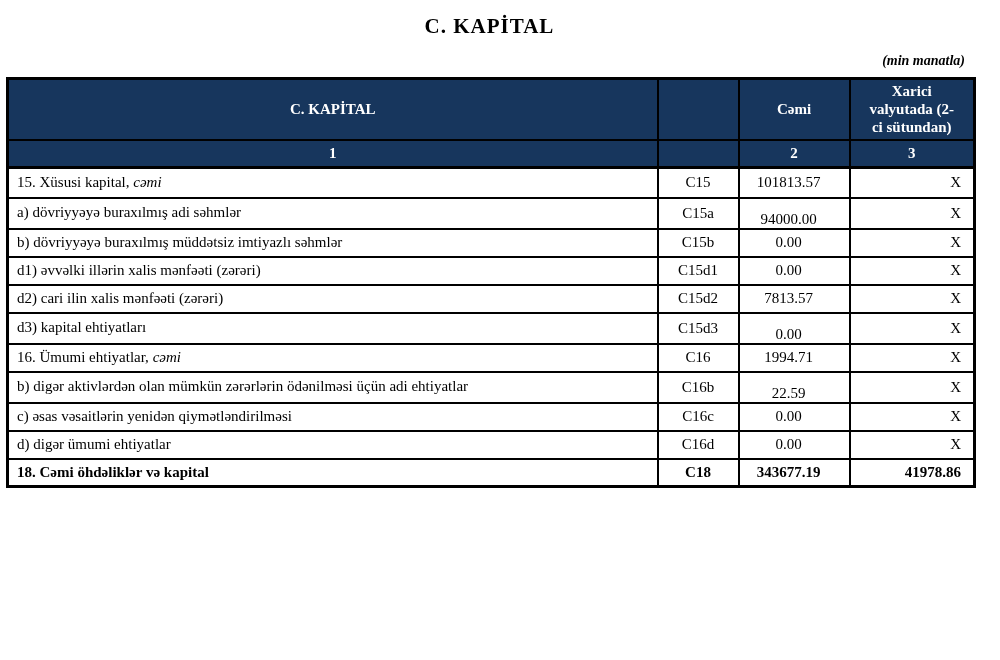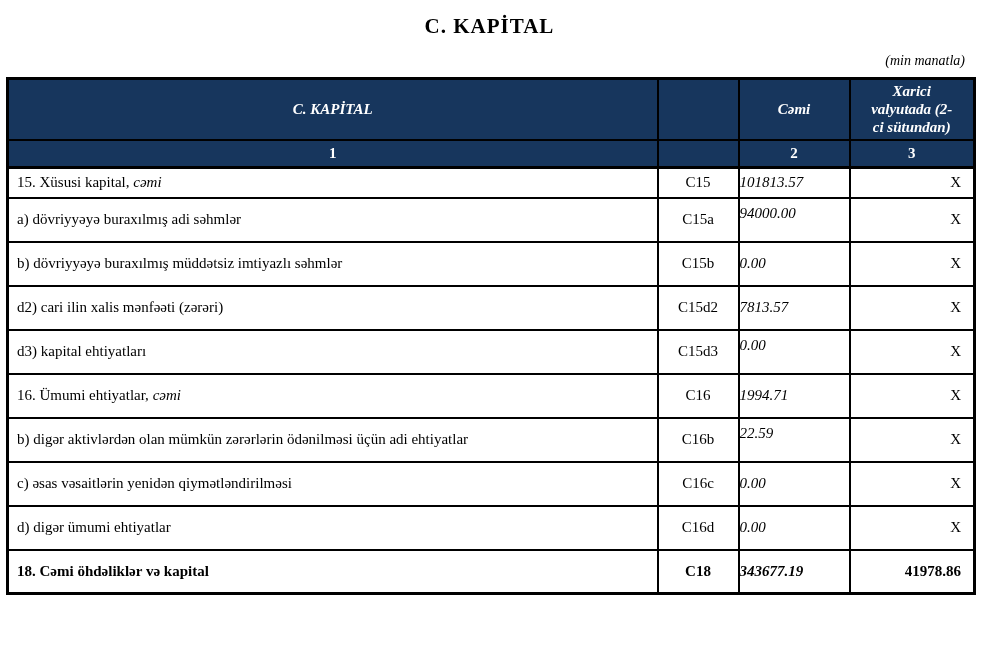--- a/index.html
+++ b/index.html
@@ -29,21 +29,21 @@
   }
   .unit-note {
     position: absolute;
     top: 53px;
     left: 6px;
     width: 967px;
     text-align: right;
     padding-right: 8px;
     font-size: 14px;
     font-style: italic;
-    font-weight: normal;
+    font-weight: bold;
   }
   table.capital-table {
     position: absolute;
     top: 77px;
     left: 6px;
     width: 967px;
     border-collapse: collapse;
     table-layout: fixed;
     border: 3px solid var(--border-color);
     font-size: 15px;
@@ -58,38 +58,38 @@
     vertical-align: middle;
     overflow: hidden;
   }
   thead th {
     background: var(--header-bg);
     color: var(--header-text);
     font-weight: bold;
     text-align: center;
     line-height: 1.2;
   }
-  tr.header-main th { height: 61px; font-size: 15px; font-style: italic; }
+  tr.header-main th { height: 61px; font-size: 15px; }
   tr.header-main th.c-foreign { white-space: pre-line; }
   tr.header-nums th { height: 28px; font-size: 15px; border-bottom: 3px solid var(--border-color); }
 
-  tbody tr { height: 44px; }
+  tbody tr { height: 28px; }
   tbody tr:first-child { height: 30px; }
   tbody tr.tall { height: 44px; }
   tbody tr.bold td { font-weight: bold; }
 
   td.c-label {
     text-align: left;
     padding: 2px 12px 2px 8px;
     line-height: 1.3;
   }
   td.c-code  { text-align: center; }
-  td.c-total { text-align: left; padding-right: 11px; font-style: italic; }
+  td.c-total { text-align: center; padding-right: 11px; }
   td.c-fx    { text-align: right; padding-right: 12px; }
-  td.raised  { vertical-align: top; padding-top: 6px; }
+  td.raised  { vertical-align: top; padding-top: 12px; }
   i { font-style: italic; }
 </style>
 </head>
 <body>
 
 <div class="page-title">C. KAPİTAL</div>
 <div class="unit-note">(min manatla)</div>
 
 <table class="capital-table">
   <colgroup>
@@ -127,20 +127,26 @@
     <td class="c-total raised">94000.00</td>
     <td class="c-fx">X</td>
   </tr>
       <tr>
     <td class="c-label">b) dövriyyəyə buraxılmış müddətsiz imtiyazlı səhmlər</td>
     <td class="c-code">C15b</td>
     <td class="c-total">0.00</td>
     <td class="c-fx">X</td>
   </tr>
       <tr>
+    <td class="c-label">d1) əvvəlki illərin xalis mənfəəti (zərəri)</td>
+    <td class="c-code">C15d1</td>
+    <td class="c-total">0.00</td>
+    <td class="c-fx">X</td>
+  </tr>
+      <tr>
     <td class="c-label">d2) cari ilin xalis mənfəəti (zərəri)</td>
     <td class="c-code">C15d2</td>
     <td class="c-total">7813.57</td>
     <td class="c-fx">X</td>
   </tr>
       <tr>
     <td class="c-label">d3) kapital ehtiyatları</td>
     <td class="c-code">C15d3</td>
     <td class="c-total raised">0.00</td>
     <td class="c-fx">X</td>

